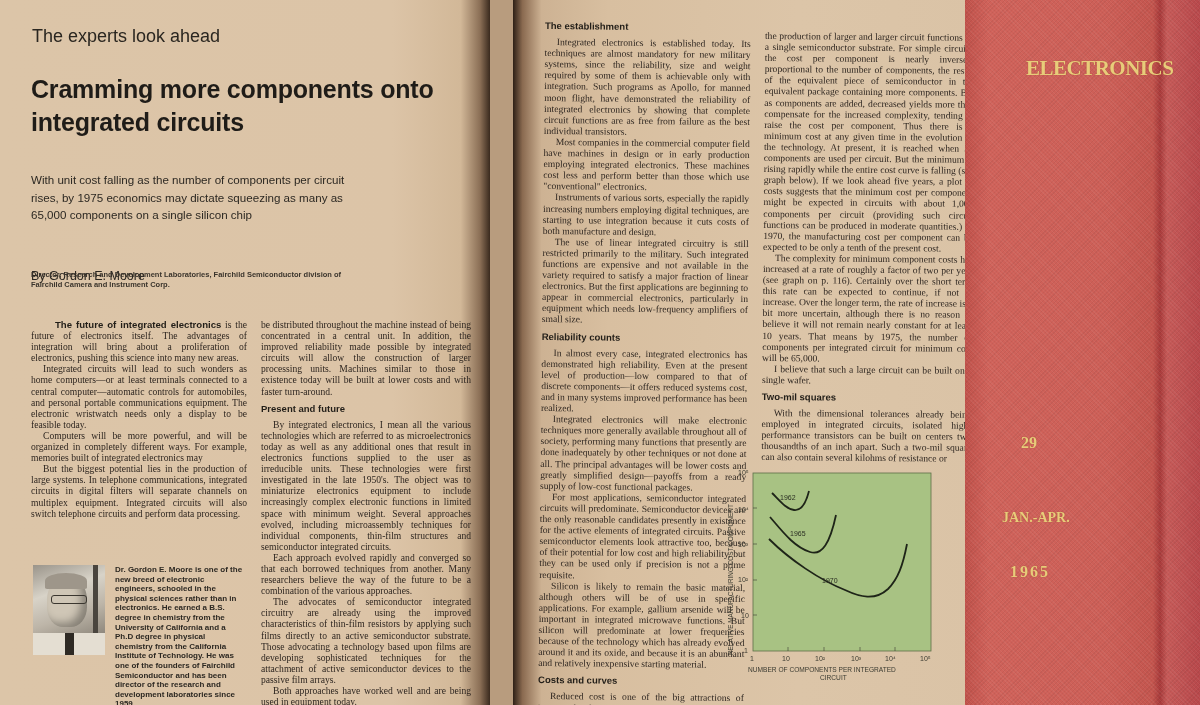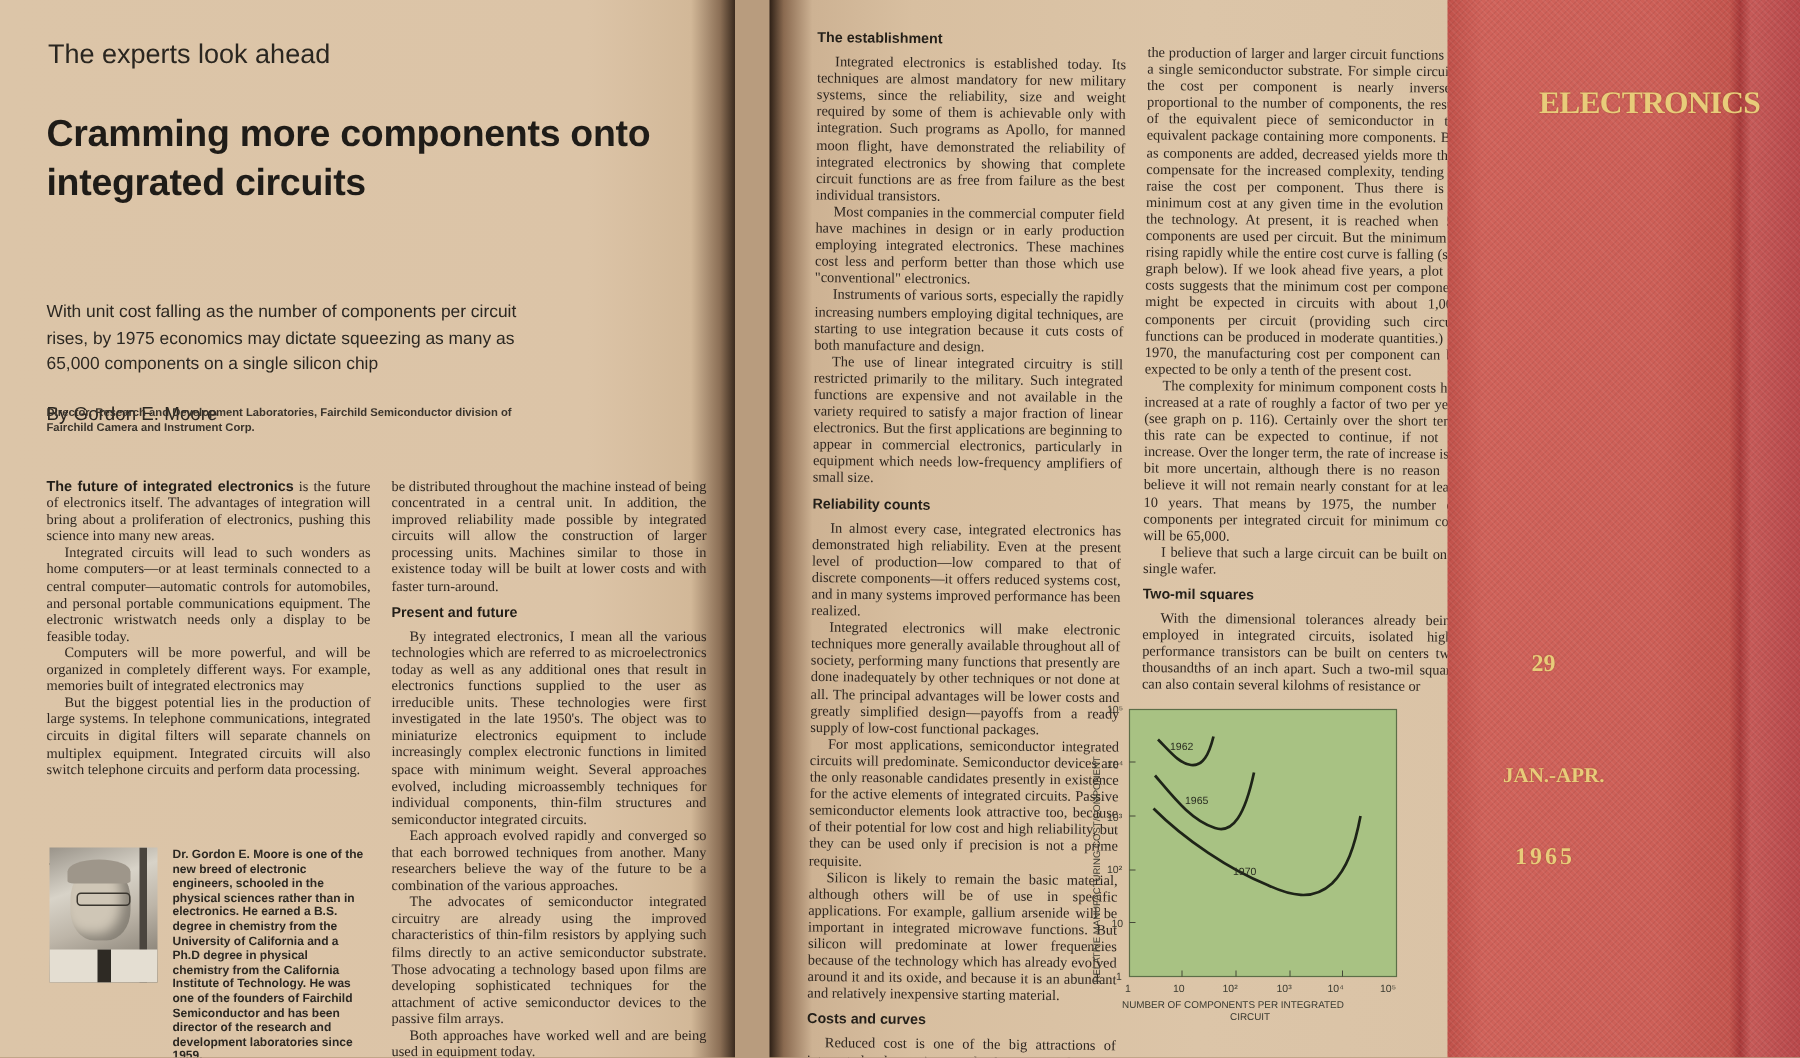--- a/index.html
+++ b/index.html
@@ -8,28 +8,28 @@
   #left-page{left:0;width:490px;background:linear-gradient(90deg,#dcc5a8 0%,#dcc4a7 80%,#d2b898 94%,#8a6e55 98%,#3a2a1e 100%);}
   #right-page{left:513px;width:475px;background:linear-gradient(90deg,#2e2016 0%,#8a6a50 2%,#cdb293 6%,#d8bfa0 20%,#dcc5a8 60%,#dac3a6 100%);}
   #binding{left:965px;width:235px;background:
       repeating-linear-gradient(45deg,rgba(255,255,255,0.05) 0 1px,transparent 1px 3px),
       repeating-linear-gradient(-45deg,rgba(0,0,0,0.05) 0 1px,transparent 1px 3px),
       linear-gradient(90deg,#c0514a 0%,#d0625a 10%,#cd5f57 60%,#c4554e 80%,#a83a3a 83%,#c65a58 86%,#b8484b 100%);}
   .abs{position:absolute;}
   .sans{font-family:"Liberation Sans",sans-serif;}
   .kicker{left:32px;top:26px;font-size:18px;color:#2a2620;}
   .title{left:31px;top:73px;width:420px;font-size:25px;line-height:33px;font-weight:bold;color:#1f1c18;letter-spacing:-0.2px;}
-  .deck{left:31px;top:171px;width:320px;font-size:11.6px;line-height:17.5px;color:#2c2822;margin-top:28px;}
+  .deck{left:31px;top:171px;width:320px;font-size:11.6px;line-height:17.5px;color:#2c2822;}
   .byline{left:31px;top:250px;font-size:12.5px;color:#2a2620;margin-top:19px;}
   .affil{left:31px;top:270px;width:320px;font-size:7.5px;line-height:10px;font-weight:bold;color:#3a342c;}
   .col{font-size:9.6px;line-height:11.1px;color:#2e2620;text-align:justify;}
   .col p{margin:0;text-indent:12px;}
   .col p.noind{text-indent:0;}
   .col h4{font-family:"Liberation Sans",sans-serif;font-size:9.5px;font-weight:bold;margin:6px 0 5px 0;color:#221e18;}
-  .lead{font-family:"Liberation Sans",sans-serif;font-weight:bold;color:#221e18;}
+  .lead{font-family:"Liberation Sans",sans-serif;font-weight:bold;color:#221e18;margin-left:24px;}
   .author-h{left:33px;top:546px;font-size:8.5px;font-weight:bold;color:#2a2620;margin-top:27px;}
   .photo{left:33px;top:565px;width:72px;height:90px;background:linear-gradient(160deg,#9a948a 0%,#d8d3c8 30%,#bdb5a8 55%,#6e685e 100%);overflow:hidden;}
   .photo .face{position:absolute;left:14px;top:12px;width:40px;height:50px;border-radius:45% 45% 40% 40%;background:#cfc6b6;box-shadow:inset -6px -4px 8px rgba(0,0,0,0.35);}
   .photo .hair{position:absolute;left:12px;top:8px;width:42px;height:16px;border-radius:50% 50% 10% 10%;background:#9e968a;}
   .photo .glasses{position:absolute;left:18px;top:30px;width:34px;height:7px;border:1.5px solid #3a362f;border-radius:3px;}
   .photo .shirt{position:absolute;left:0;top:68px;width:72px;height:22px;background:#e4ded2;}
   .photo .tie{position:absolute;left:32px;top:68px;width:9px;height:22px;background:#2e2a24;}
   .photo .dark{position:absolute;left:60px;top:0;width:5px;height:90px;background:#4a453e;}
   .bio{left:115px;top:565px;width:128px;font-size:8px;line-height:9.6px;font-weight:bold;color:#2c2822;}
   .chart-wrap{left:720px;top:455px;width:235px;height:250px;}

